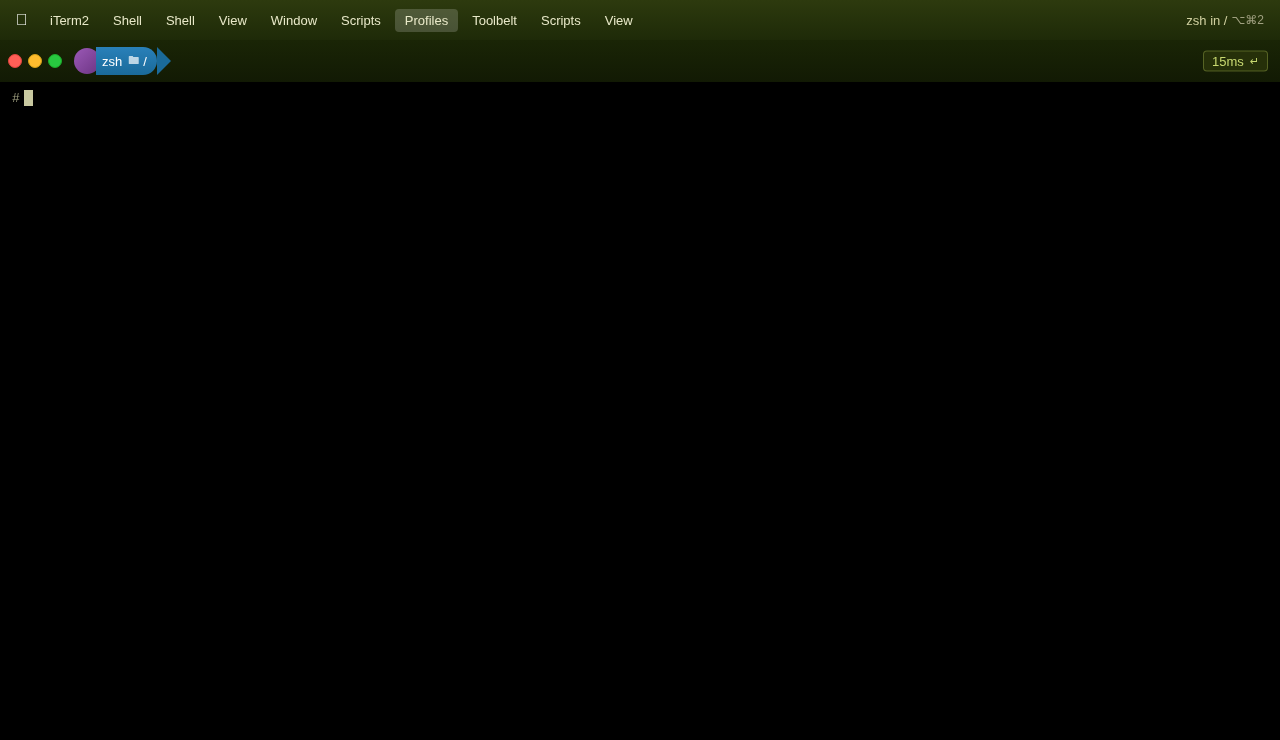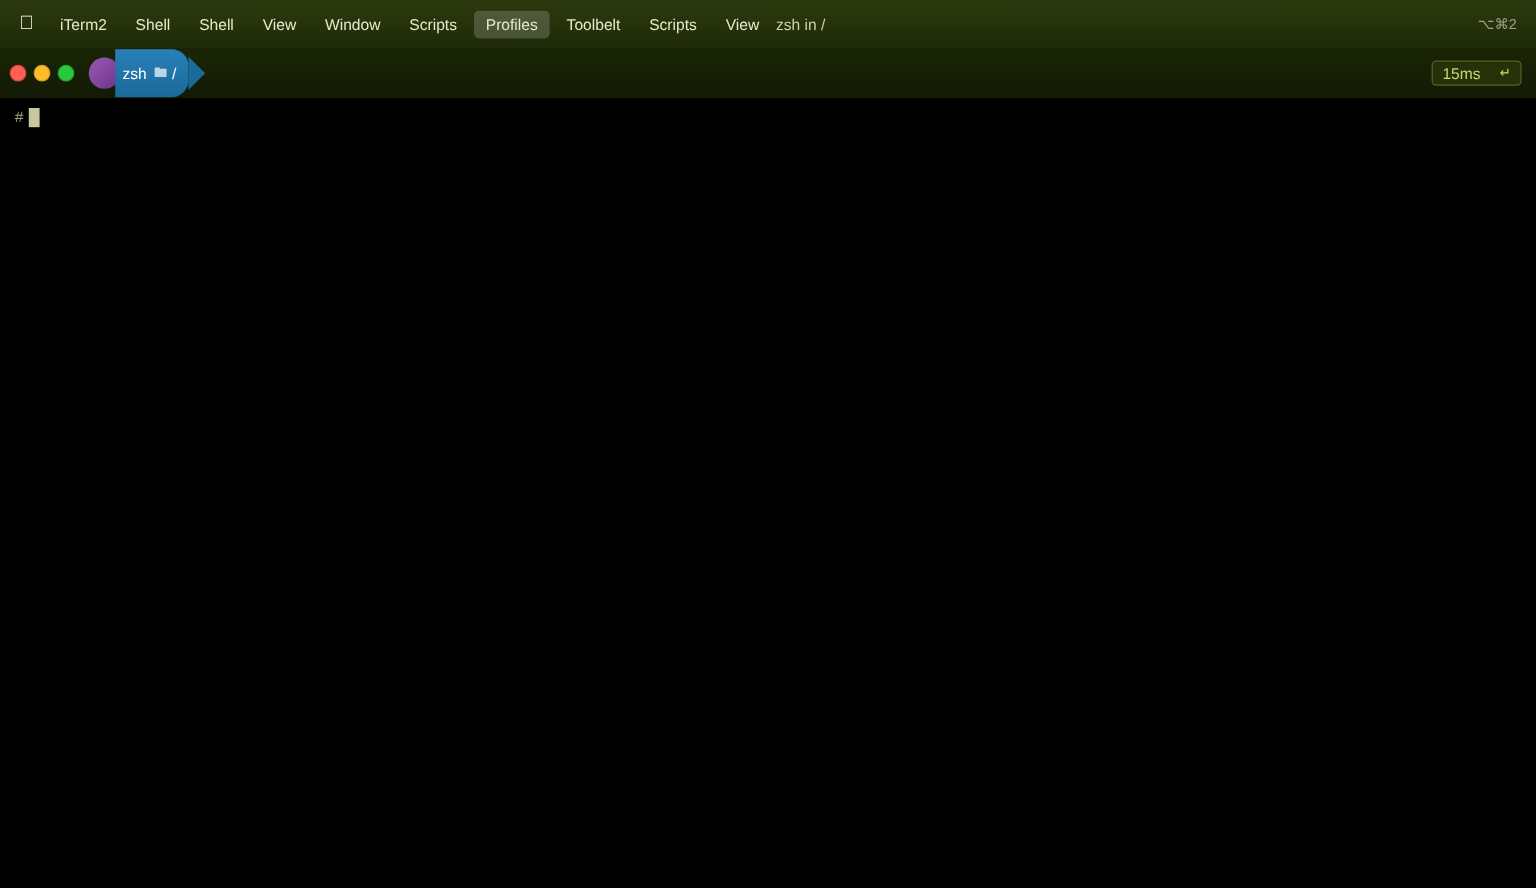--- a/index.html
+++ b/index.html
@@ -39,21 +39,21 @@
       cursor: default;
       white-space: nowrap;
     }
 
     .menu-item.hovered {
       background: rgba(255,255,255,0.18);
     }
 
     .menubar-title {
       flex: 1;
-      text-align: left;
+      text-align: right;
       font-size: 13px;
       color: #d0d0a0;
       font-weight: 400;
     }
 
     .menubar-shortcut {
       font-size: 12px;
       color: #a0a080;
       padding-right: 8px;
     }
@@ -100,21 +100,21 @@
       font-size: 14px;
       color: white;
       margin-right: 0;
       flex-shrink: 0;
     }
 
     .tab-body {
       display: flex;
       align-items: center;
       background: linear-gradient(180deg, #2980b9 0%, #1a6a9a 100%);
-      height: 40px;
+      height: 28px;
       padding: 0 10px 0 6px;
       border-radius: 0 14px 14px 0;
       margin-left: -4px;
     }
 
     .tab-name {
       font-size: 13px;
       color: #fff;
       font-weight: 500;
       margin-right: 6px;
@@ -146,21 +146,21 @@
       position: absolute;
       right: 12px;
       top: 50%;
       transform: translateY(-50%);
       background: rgba(40, 50, 10, 0.9);
       border: 1px solid rgba(200, 220, 100, 0.3);
       border-radius: 4px;
       padding: 2px 8px;
       display: flex;
       align-items: center;
-      gap: 16px;
+      gap: 6px;
       color: #c8d870;
       font-size: 13px;
     }
 
     .timer-arrow {
       font-size: 11px;
       color: #c8d870;
     }
 
     

